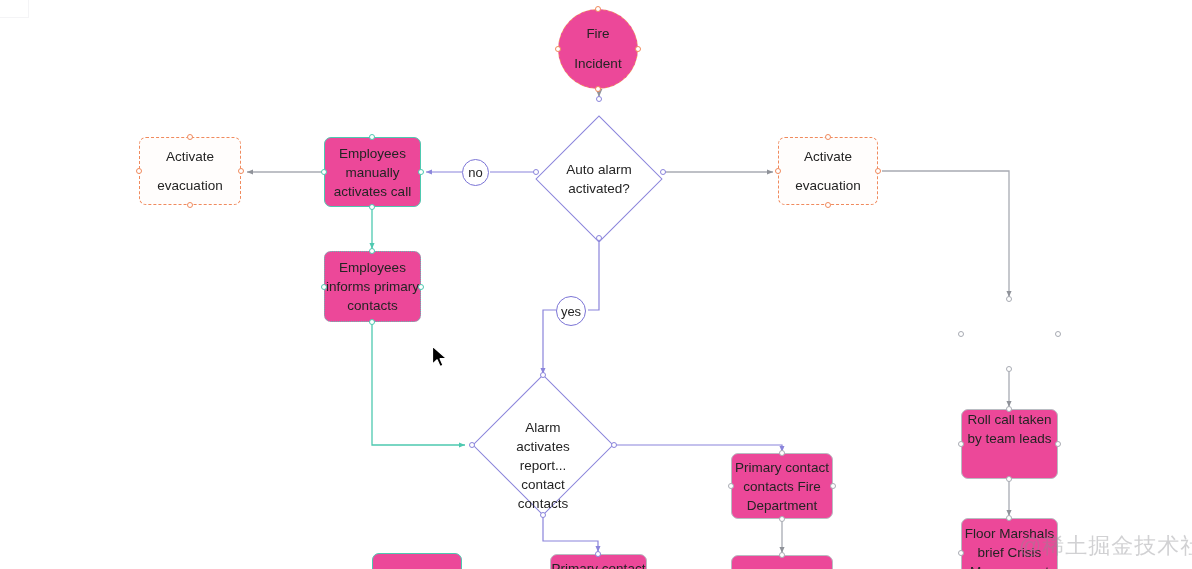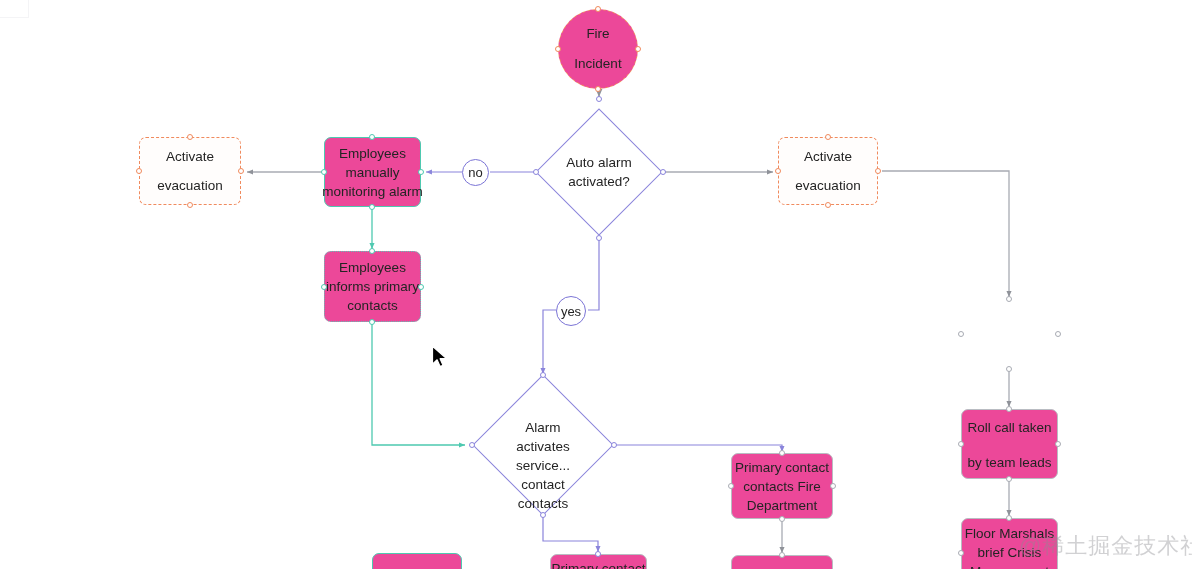--- a/index.html
+++ b/index.html
@@ -190,21 +190,21 @@
 
   <div class="node circle-node" style="left:558px; top:9px; width:80px; height:80px;">
     <span class="ln">Fire</span>
     <span class="ln">Incident</span>
   </div>
   <div class="port orange" style="left:598px; top:9px;"></div>
   <div class="port orange" style="left:558px; top:49px;"></div>
   <div class="port orange" style="left:638px; top:49px;"></div>
   <div class="port orange" style="left:598px; top:89px;"></div>
 
-  <div class="diamond" style="left:554px; top:127px; width:90px; height:90px;">
+  <div class="diamond" style="left:554px; top:134px; width:90px; height:90px;">
     <div class="dbox"></div>
     <div class="dlabel" style="width:132px; margin-left:-21px;">
       <span class="ln">Auto alarm</span>
       <span class="ln">activated?</span>
     </div>
   </div>
   <div class="port purple" style="left:599px; top:99px;"></div>
   <div class="port purple" style="left:536px; top:172px;"></div>
   <div class="port purple" style="left:663px; top:172px;"></div>
   <div class="port purple" style="left:599px; top:238px;"></div>
@@ -222,21 +222,21 @@
     <span class="ln">evacuation</span>
   </div>
   <div class="port orange" style="left:190px; top:137px;"></div>
   <div class="port orange" style="left:139px; top:171px;"></div>
   <div class="port orange" style="left:241px; top:171px;"></div>
   <div class="port orange" style="left:190px; top:205px;"></div>
 
   <div class="node rect solid-teal" style="left:324px; top:137px; width:97px; height:70px;">
     <span class="ln">Employees</span>
     <span class="ln">manually</span>
-    <span class="ln">monitoring alarm</span>
+    <span class="ln">activates call</span>
   </div>
   <div class="port teal" style="left:372px; top:137px;"></div>
   <div class="port teal" style="left:324px; top:172px;"></div>
   <div class="port teal" style="left:421px; top:172px;"></div>
   <div class="port teal" style="left:372px; top:207px;"></div>
 
   <div class="node rect dot-teal" style="left:324px; top:251px; width:97px; height:71px;">
     <span class="ln">Employees</span>
     <span class="ln">informs primary</span>
     <span class="ln">contacts</span>
@@ -253,21 +253,21 @@
   <div class="port orange" style="left:828px; top:137px;"></div>
   <div class="port orange" style="left:778px; top:171px;"></div>
   <div class="port orange" style="left:878px; top:171px;"></div>
   <div class="port orange" style="left:828px; top:205px;"></div>
 
   <div class="diamond" style="left:493px; top:395px; width:100px; height:100px;">
     <div class="dbox"></div>
     <div class="dlabel" style="width:120px; margin-left:-10px;margin-top:40px;">
       <span class="ln">Alarm</span>
       <span class="ln">activates</span>
-      <span class="ln">service...</span>
+      <span class="ln">report...</span>
       <span class="ln">contact</span>
       <span class="ln">contacts</span>
     </div>
   </div>
   <div class="port purple" style="left:543px; top:375px;"></div>
   <div class="port purple" style="left:472px; top:445px;"></div>
   <div class="port purple" style="left:614px; top:445px;"></div>
   <div class="port purple" style="left:543px; top:515px;"></div>
 
   <div class="node rect solid-gray" style="left:731px; top:453px; width:102px; height:66px;">
@@ -278,21 +278,21 @@
   <div class="port gray" style="left:782px; top:453px;"></div>
   <div class="port gray" style="left:731px; top:486px;"></div>
   <div class="port gray" style="left:833px; top:486px;"></div>
   <div class="port gray" style="left:782px; top:519px;"></div>
 
   <div class="port gray" style="left:1009px; top:299px;"></div>
   <div class="port gray" style="left:961px; top:334px;"></div>
   <div class="port gray" style="left:1058px; top:334px;"></div>
   <div class="port gray" style="left:1009px; top:369px;"></div>
 
-  <div class="node rect solid-gray" style="left:961px; top:409px; width:97px; height:70px; justify-content:flex-start; padding-top:8px;gap:16px;">
+  <div class="node rect solid-gray" style="left:961px; top:409px; width:97px; height:70px; justify-content:flex-start; ">
     <span class="ln">Roll call taken</span>
     <span class="ln">by team leads</span>
   </div>
   <div class="port gray" style="left:1009px; top:409px;"></div>
   <div class="port gray" style="left:961px; top:444px;"></div>
   <div class="port gray" style="left:1058px; top:444px;"></div>
   <div class="port gray" style="left:1009px; top:479px;"></div>
 
   <div class="node rect solid-gray" style="left:961px; top:518px; width:97px; height:70px; justify-content:flex-start; padding-top:5px; overflow:hidden;">
     <span class="ln">Floor Marshals</span>

